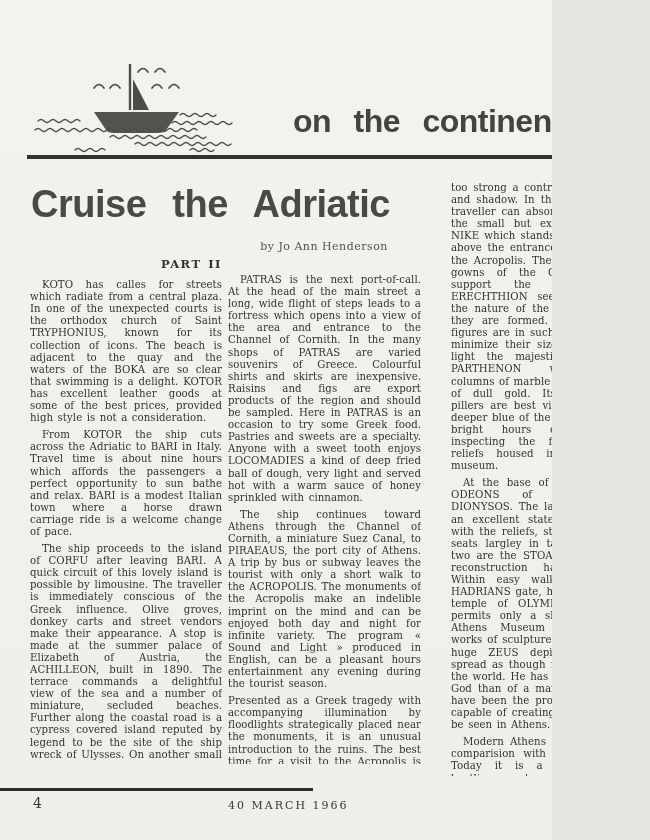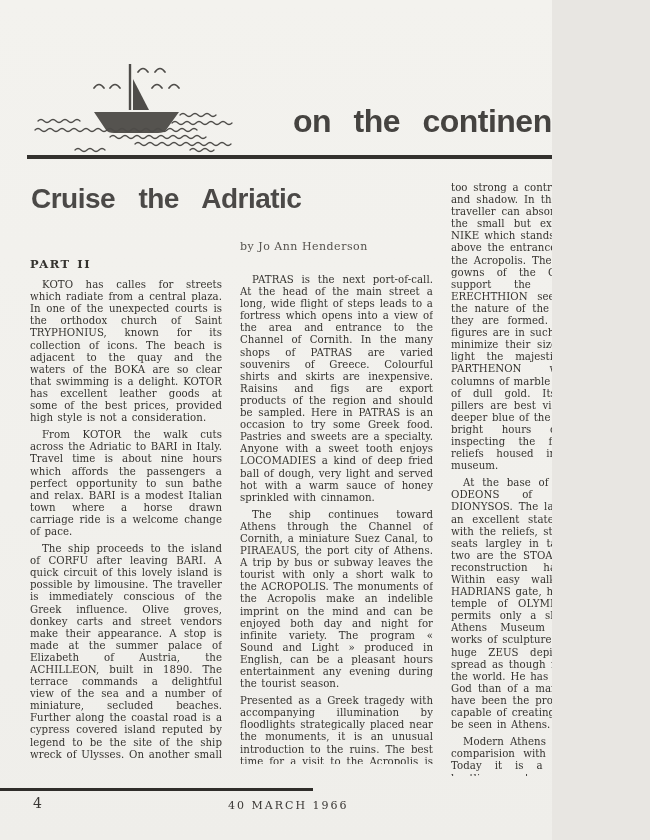--- a/index.html
+++ b/index.html
@@ -20,42 +20,42 @@
     position:absolute;left:293px;top:103px;width:340px;
     font-family:"Liberation Sans", sans-serif;font-weight:700;
     font-size:32px;letter-spacing:-0.5px;word-spacing:14px;
     color:#454340;white-space:nowrap;
   }
   .masthead-rule{position:absolute;left:27px;top:155px;width:581px;height:4px;background:#33312e;}
   
   .article-title{
     position:absolute;left:31px;top:183px;margin:0;
     font-family:"Liberation Sans", sans-serif;font-weight:700;
-    font-size:28px;letter-spacing:-0.5px;word-spacing:16px;
+    font-size:38px;letter-spacing:-0.5px;word-spacing:16px;
     color:#4b4947;white-space:nowrap;
   }
   .byline{
     position:absolute;left:240px;top:240px;width:168px;
-    text-align:left;font-size:11px;color:#55524d;letter-spacing:0.5px;
+    text-align:center;font-size:11px;color:#55524d;letter-spacing:0.5px;
   }
   
   .col{
     position:absolute;
     font-size:10.2px;line-height:12.1px;
     text-align:justify;color:#35332f;
     letter-spacing:0.05px;word-spacing:1.2px;
     overflow:hidden;
   }
   .col p{margin:0 0 5px 0;text-indent:12px;}
   .col p.no-indent{text-indent:0;}
   .col-1{left:30px;top:258px;width:192px;height:502px;}
-  .col-2{left:228px;top:274px;width:193px;height:490px;margin-left:12px;}
+  .col-2{left:228px;top:274px;width:193px;height:490px;}
   .col-3{left:451px;top:182px;width:196px;height:594px;}
   .part-heading{
-    text-align:left;font-weight:700;font-size:11.5px;
+    text-align:right;font-weight:700;font-size:11.5px;
     letter-spacing:1.5px;margin:0 0 9px 0;color:#35332f;
   }
   
   .footer-rule{position:absolute;left:0;top:788px;width:313px;height:3px;background:#2f2d2a;}
   .page-number{position:absolute;left:33px;top:795px;font-size:14px;color:#3a3734;}
   .issue-date{position:absolute;left:228px;top:799px;font-size:11px;letter-spacing:2px;color:#3a3734;}
   .art-stroke{fill:none;stroke:#4e4c49;stroke-linecap:round;}
 </style>
 </head>
 <body>
@@ -87,21 +87,21 @@
 
   <div class="section-title">on the continent</div>
   <div class="masthead-rule"></div>
 
   <h1 class="article-title">Cruise the Adriatic</h1>
   <div class="byline">by Jo Ann Henderson</div>
 
   <div class="col col-1">
     <div class="part-heading">PART II</div>
     <p>KOTO has calles for streets which radiate from a central plaza. In one of the unexpected courts is the orthodox church of Saint TRYPHONIUS, known for its collection of icons. The beach is adjacent to the quay and the waters of the BOKA are so clear that swimming is a delight. KOTOR has excellent leather goods at some of the best prices, provided high style is not a consideration.</p>
-    <p>From KOTOR the walk cuts across the Adriatic to BARI in Italy. Travel time is about nine hours which affords the passengers a perfect opportunity to sun bathe and relax. BARI is a modest Italian town where a horse drawn carriage ride is a welcome change of pace.</p>
+    <p>From KOTOR the ship cuts across the Adriatic to BARI in Italy. Travel time is about nine hours which affords the passengers a perfect opportunity to sun bathe and relax. BARI is a modest Italian town where a horse drawn carriage ride is a welcome change of pace.</p>
     <p>The ship proceeds to the island of CORFU after leaving BARI. A quick circuit of this lovely island is possible by limousine. The traveller is immediately conscious of the Greek influence. Olive groves, donkey carts and street vendors make their appearance. A stop is made at the summer palace of Elizabeth of Austria, the ACHILLEON, built in 1890. The terrace commands a delightful view of the sea and a number of miniature, secluded beaches. Further along the coastal road is a cypress covered island reputed by legend to be the site of the ship wreck of Ulysses. On another small island is a tiny, solitary Byzantine monestary. In the heart of the town is the Church of St. SPIRIDON, its patron saint. In a silver decorated Byzantine chapel, drab except for flickering candles, is a jewelled coffin containing the saint.</p>
   </div>
 
   <div class="col col-2">
     <p>PATRAS is the next port-of-call. At the head of the main street a long, wide flight of steps leads to a fortress which opens into a view of the area and entrance to the Channel of Cornith. In the many shops of PATRAS are varied souvenirs of Greece. Colourful shirts and skirts are inexpensive. Raisins and figs are export products of the region and should be sampled. Here in PATRAS is an occasion to try some Greek food. Pastries and sweets are a specialty. Anyone with a sweet tooth enjoys LOCOMADIES a kind of deep fried ball of dough, very light and served hot with a warm sauce of honey sprinkled with cinnamon.</p>
     <p>The ship continues toward Athens through the Channel of Cornith, a miniature Suez Canal, to PIRAEAUS, the port city of Athens. A trip by bus or subway leaves the tourist with only a short walk to the ACROPOLIS. The monuments of the Acropolis make an indelible imprint on the mind and can be enjoyed both day and night for infinite variety. The program « Sound and Light » produced in English, can be a pleasant hours entertainment any evening during the tourist season.</p>
     <p class="no-indent">Presented as a Greek tragedy with accompanying illumination by floodlights strategically placed near the monuments, it is an unusual introduction to the ruins. The best time for a visit to the Acropolis is either early morning or late afternoon. At these times the quality of light brings out the pure beauty of the monuments and enhances their primitive setting which is a major contributing factor. The glare of the mid-day sun robs them of detail and depth and creates</p>
   </div>
 
   <div class="col col-3">

